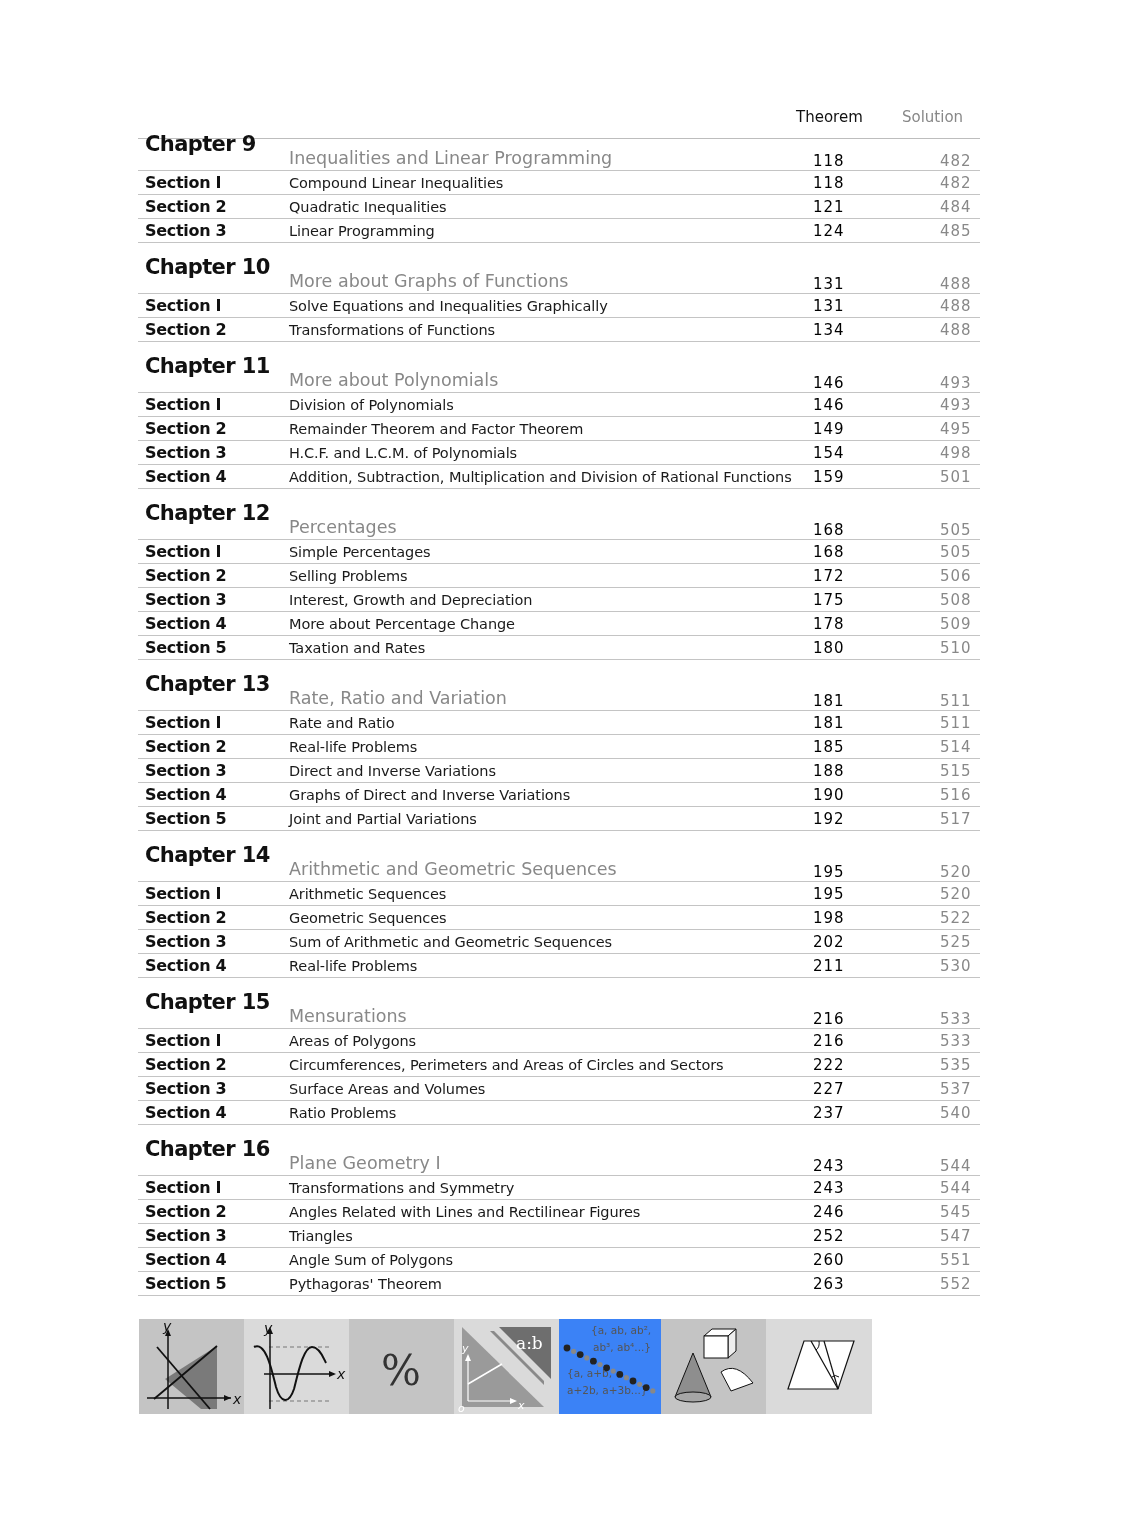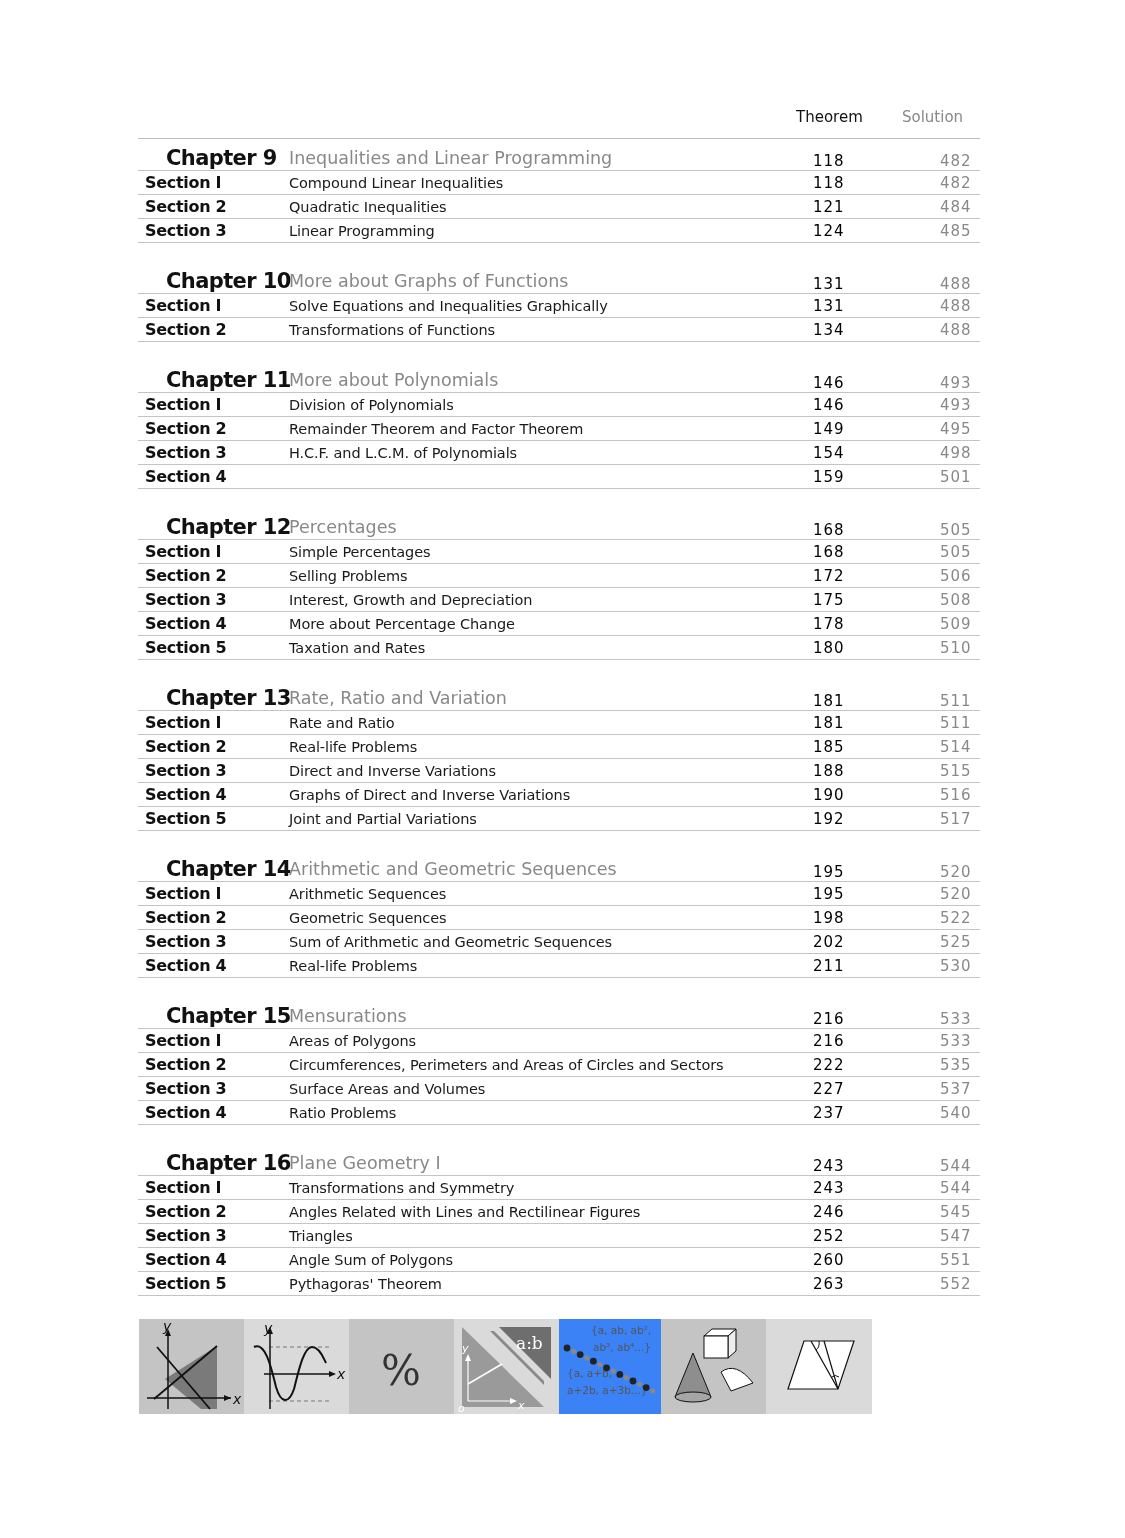--- a/index.html
+++ b/index.html
@@ -7,21 +7,21 @@
   .page { position: absolute; left: 138px; top: 0; width: 842px; }
   .col-header { position: absolute; top: 108px; left: 0; width: 842px; height: 24px; font-size: 15px; }
   .col-header .q { position: absolute; left: 658px; color: #111; }
   .col-header .s { position: absolute; left: 764px; color: #888; }
   .header-rule { position: absolute; top: 138px; left: 0; width: 842px; border-top: 1px solid #bdbdbd; }
   .toc { position: absolute; top: 142px; left: 0; width: 842px; }
   .chapter { margin-bottom: 22px; }
   .row { position: relative; height: 23px; border-bottom: 1.5px solid #c4c4c4; }
   .row.ch { height: 28px; }
   .row .label { position: absolute; left: 7px; bottom: 2px; font-family: "DejaVu Sans", sans-serif; font-weight: bold; font-size: 16px; letter-spacing: -0.3px; color: #111; white-space: nowrap; }
-  .row.ch .label { font-size: 21px; letter-spacing: -0.6px; bottom: 0; margin-left: 21px; }
+  .row.ch .label { font-size: 21px; letter-spacing: -0.6px; bottom: 14px; }
   .row .title { position: absolute; left: 151px; bottom: 3px; font-size: 14.5px; color: #1a1a1a; white-space: nowrap; letter-spacing: -0.1px; }
   .row.ch .title { font-weight: normal; font-size: 17.5px; color: #888; bottom: 2px; letter-spacing: 0; }
   .row .qn { position: absolute; left: 675px; bottom: 2px; font-size: 15px; letter-spacing: 1px; color: #000000; }
   .row .sn { position: absolute; left: 802px; bottom: 2px; font-size: 15px; letter-spacing: 1px; color: #888; margin-top: 31px; }
   .row.ch .qn, .row.ch .sn { bottom: 0px; }
   .strip { position: absolute; top: 1319px; left: 139px; width: 843px; height: 95px; display: flex; }
   .tile { height: 95px; position: relative; }
   .tile svg { display: block; }
 </style>
 </head>
@@ -100,20 +100,21 @@
           <span class="sn">495</span>
         </div>
         <div class="row">
           <span class="label">Section 3</span>
           <span class="title">H.C.F. and L.C.M. of Polynomials</span>
           <span class="qn">154</span>
           <span class="sn">498</span>
         </div>
         <div class="row">
           <span class="label">Section 4</span>
+          <span class="title">Addition, Subtraction, Multiplication and Division of Rational Functions</span>
           <span class="qn">159</span>
           <span class="sn">501</span>
         </div>
       </div>
       <div class="chapter">
         <div class="row ch">
           <span class="label">Chapter 12</span>
           <span class="title">Percentages</span>
           <span class="qn">168</span>
           <span class="sn">505</span>

